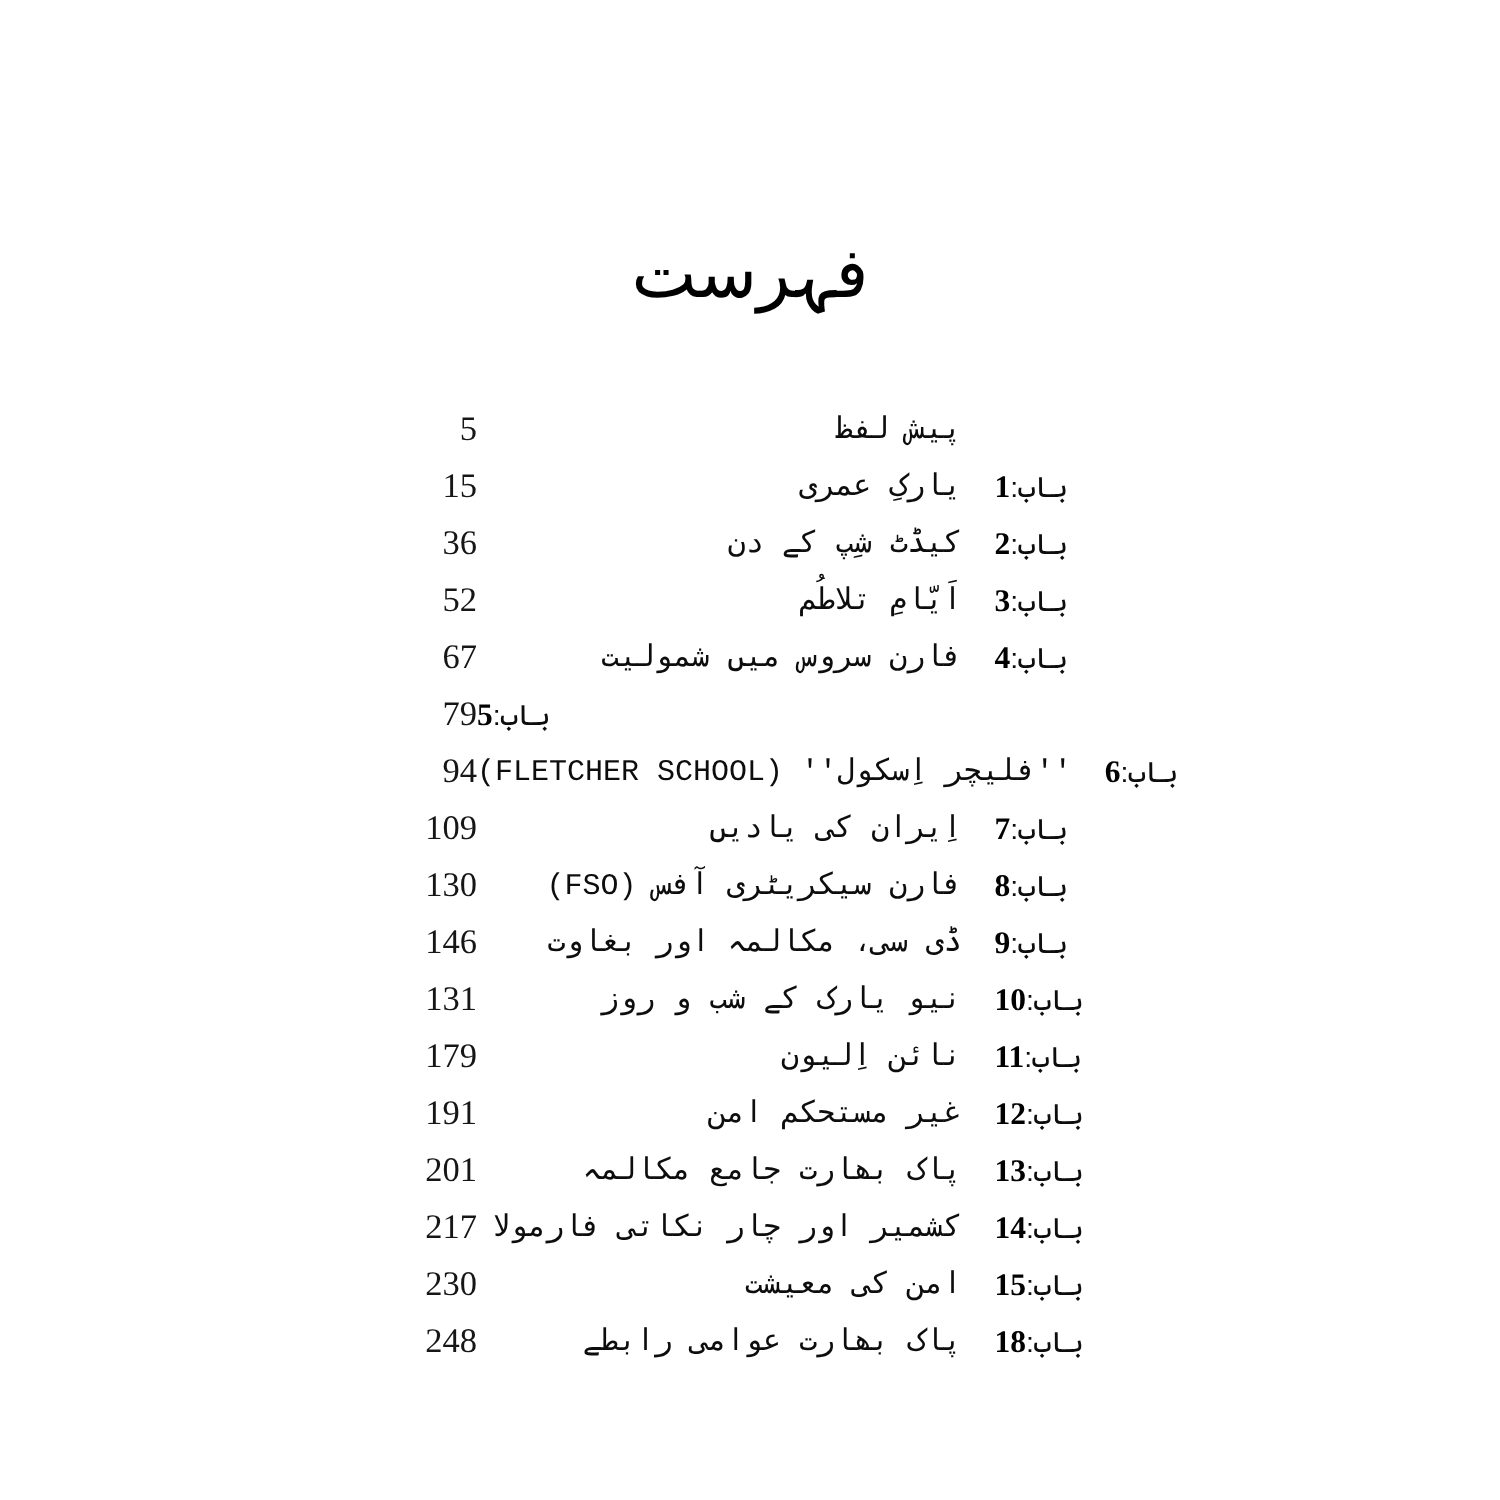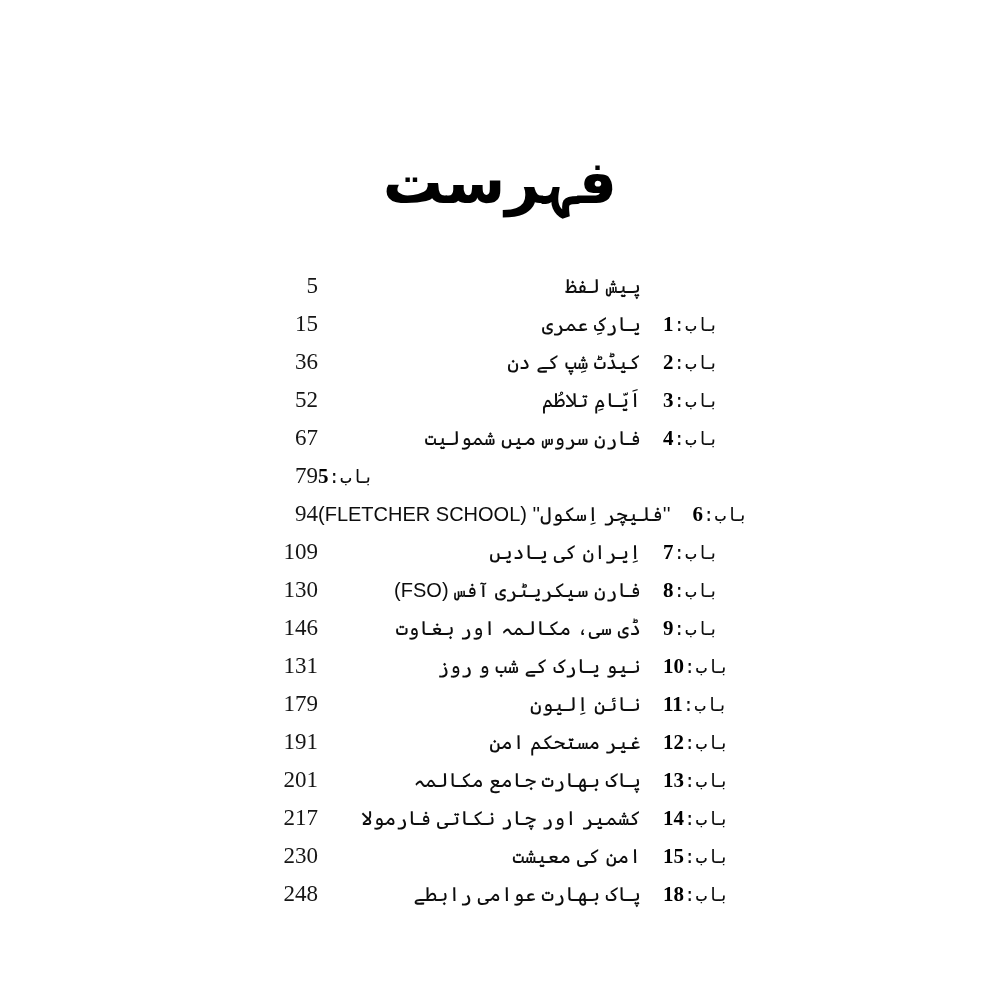--- a/index.html
+++ b/index.html
@@ -14,22 +14,22 @@
   }
   .toc-title {
     position: absolute;
     top: 150px;
     left: 0;
     width: 1000px;
     margin: 0;
     text-align: center;
     direction: rtl;
     font-family: "DejaVu Sans", sans-serif;
-    font-weight: bold;
-    font-size: 60px;
+    font-weight: normal;
+    font-size: 46px;
     line-height: 64px;
     color: #000000;
     letter-spacing: 1px;
   }
   .toc-list {
     position: absolute;
     top: 267px;
     left: 250px;
     width: 485px;
   }
@@ -45,35 +45,35 @@
     font-family: "Liberation Serif", serif;
     font-size: 23px;
     color: #161616;
   }
   .entry-title {
     flex: 1 1 auto;
     text-align: right;
     direction: rtl;
     unicode-bidi: plaintext;
     margin-right: 22px;
-    font-family: Liberation Sans, sans-serif;
+    font-family: Liberation Mono, monospace;
     font-size: 20px;
     color: #0d0d0d;
     white-space: nowrap;
     overflow: visible;
   }
   .chapter-label {
     flex: 0 0 72px;
     width: 72px;
     direction: rtl;
     text-align: left;
     white-space: nowrap;
   }
   .chapter-word {
-    font-family: Liberation Mono, monospace;
+    font-family: Liberation Sans, sans-serif;
     font-size: 19px;
     color: #0d0d0d;
   }
   .chapter-num {
     font-family: "Liberation Serif", serif;
     font-weight: bold;
     font-size: 21px;
     color: #000000;
   }
 </style>

